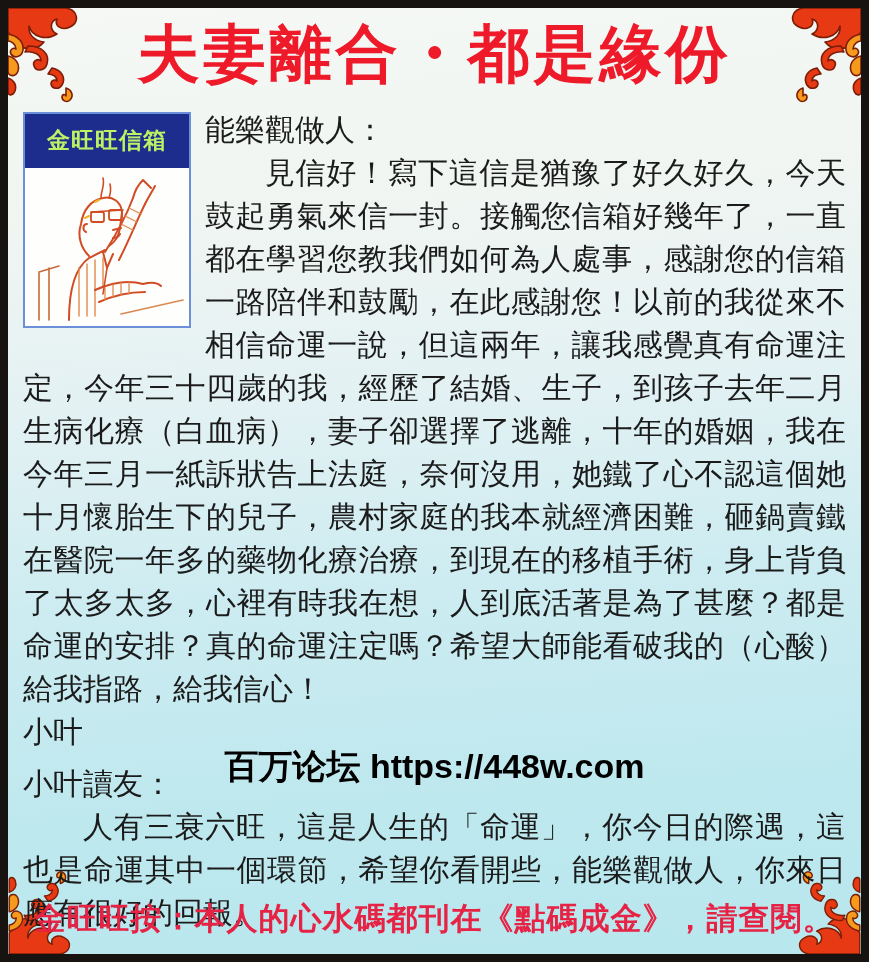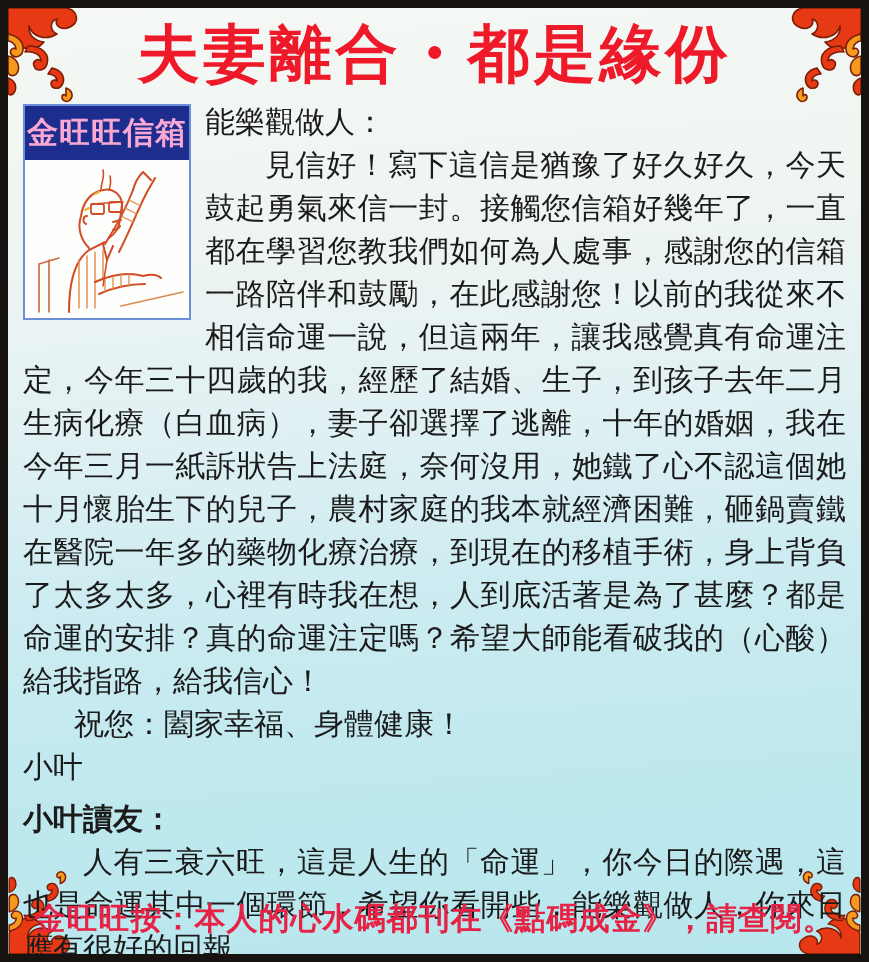--- a/index.html
+++ b/index.html
@@ -11,51 +11,51 @@
     font-family:"Liberation Serif","DejaVu Serif",serif;
     color:#1b1b1b;
   }
   .ornament { position:absolute; width:104px; height:100px; pointer-events:none; }
   .orn-tl { top:0; left:0; }
   .orn-tr { top:0; right:0; transform:scaleX(-1); }
   .orn-bl { bottom:0; left:0; width:94px; height:88px; transform:scaleY(-1); }
   .orn-br { bottom:0; right:0; width:94px; height:88px; transform:scale(-1,-1); }
 
   .title-row {
-    text-align:center; margin:8px 0 6px; font-weight:bold; color:#ee1a2a;
+    text-align:center; margin:8px 0 14px; font-weight:bold; color:#ee1a2a;
     font-size:62px; line-height:1.25; letter-spacing:4px; white-space:nowrap;
   }
   .title-dot {
     display:inline-block; font-size:30px; vertical-align:14px;
     margin:0 24px; letter-spacing:0;
   }
 
   .content {
     position:relative; padding:0 15px; font-size:30px; line-height:43px;
     text-align:justify; text-justify:inter-ideograph;
   }
   .content p { margin:0; }
 
   .mailbox {
     float:left; width:168px; margin:4px 14px 4px 0;
     border:2px solid #6b8fd8; background:#fefefc; box-sizing:border-box;
   }
   .mailbox-label {
-    background:#1d2d8d; color:#f9a8d4; text-align:center;
+    background:#1d2d8d; color:#bef264; text-align:center;
     font-family:"Liberation Sans","DejaVu Sans",sans-serif;
-    font-weight:bold; font-size:31px; padding:5px 0 6px; letter-spacing:1px;
+    font-weight:bold; font-size:23px; padding:5px 0 6px; letter-spacing:1px;
   }
   .mailbox-art { display:block; width:100%; height:158px; }
 
   .body-par { text-indent:2em; }
   .wish { text-indent:1.7em; }
   .sig { padding-right:34px; }
 
   .reply-head { position:relative; height:52px; clear:both; }
-  .reply-salutation { position:absolute; left:0; bottom:0;font-weight:bold; }
+  .reply-salutation { position:absolute; left:0; bottom:0; }
   .watermark {
     position:absolute; left:50%; top:-8px; transform:translateX(-50%);
     font-family:"Liberation Sans","DejaVu Sans",sans-serif;
     font-weight:bold; font-size:34px; color:#000000; white-space:nowrap;
   }
 
   .footer-note {
     position:absolute; left:0; right:0; bottom:14px; text-align:center;
     color:#e62345; font-weight:bold; font-size:31px; letter-spacing:1px;
   }
@@ -139,25 +139,25 @@
           <path d="M62,56 C58,56 57,62 61,64"></path>
           <path d="M78,84 L82,100 L88,86"></path>
           <path d="M82,100 L78,126" stroke-width="1.6"></path>
           <path d="M60,50 L64,48 M70,34 L74,32" stroke="#f0b429" stroke-width="2"></path>
         </g>
       </svg>
     </div>
 
     <p class="salutation">能樂觀做人：</p>
     <p class="body-par">見信好！寫下這信是猶豫了好久好久，今天鼓起勇氣來信一封。接觸您信箱好幾年了，一直都在學習您教我們如何為人處事，感謝您的信箱一路陪伴和鼓勵，在此感謝您！以前的我從來不相信命運一說，但這兩年，讓我感覺真有命運注定，今年三十四歲的我，經歷了結婚、生子，到孩子去年二月生病化療（白血病），妻子卻選擇了逃離，十年的婚姻，我在今年三月一紙訴狀告上法庭，奈何沒用，她鐵了心不認這個她十月懷胎生下的兒子，農村家庭的我本就經濟困難，砸鍋賣鐵在醫院一年多的藥物化療治療，到現在的移植手術，身上背負了太多太多，心裡有時我在想，人到底活著是為了甚麼？都是命運的安排？真的命運注定嗎？希望大師能看破我的（心酸）給我指路，給我信心！</p>
-    <p class="wish">祝您：闔家幸福、身體健康！</p>
     <p class="sig">小叶</p>
 
     <div class="reply-head">
       <span class="reply-salutation">小叶讀友：</span>
+      <span class="watermark">百万论坛 https://448w.com</span>
     </div>
 
     <p class="body-par">人有三衰六旺，這是人生的「命運」，你今日的際遇，這也是命運其中一個環節，希望你看開些，能樂觀做人，你來日應有很好的回報。</p>
 
   </div>
 
   <div class="footer-note">金旺旺按：本人的心水碼都刊在《點碼成金》，請查閱。</div>
 
 </div>
 

